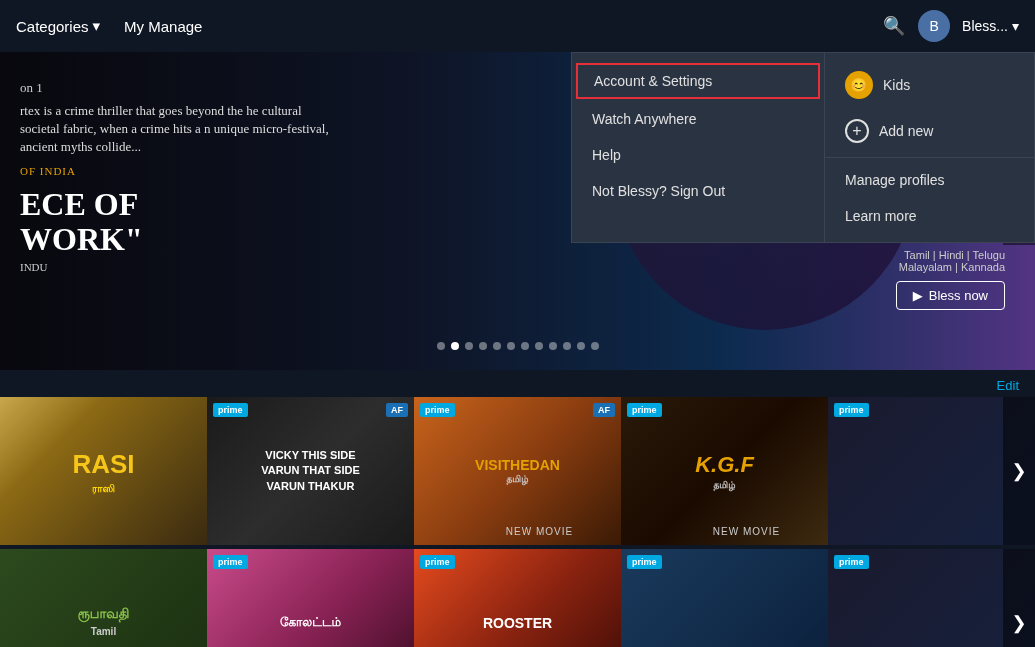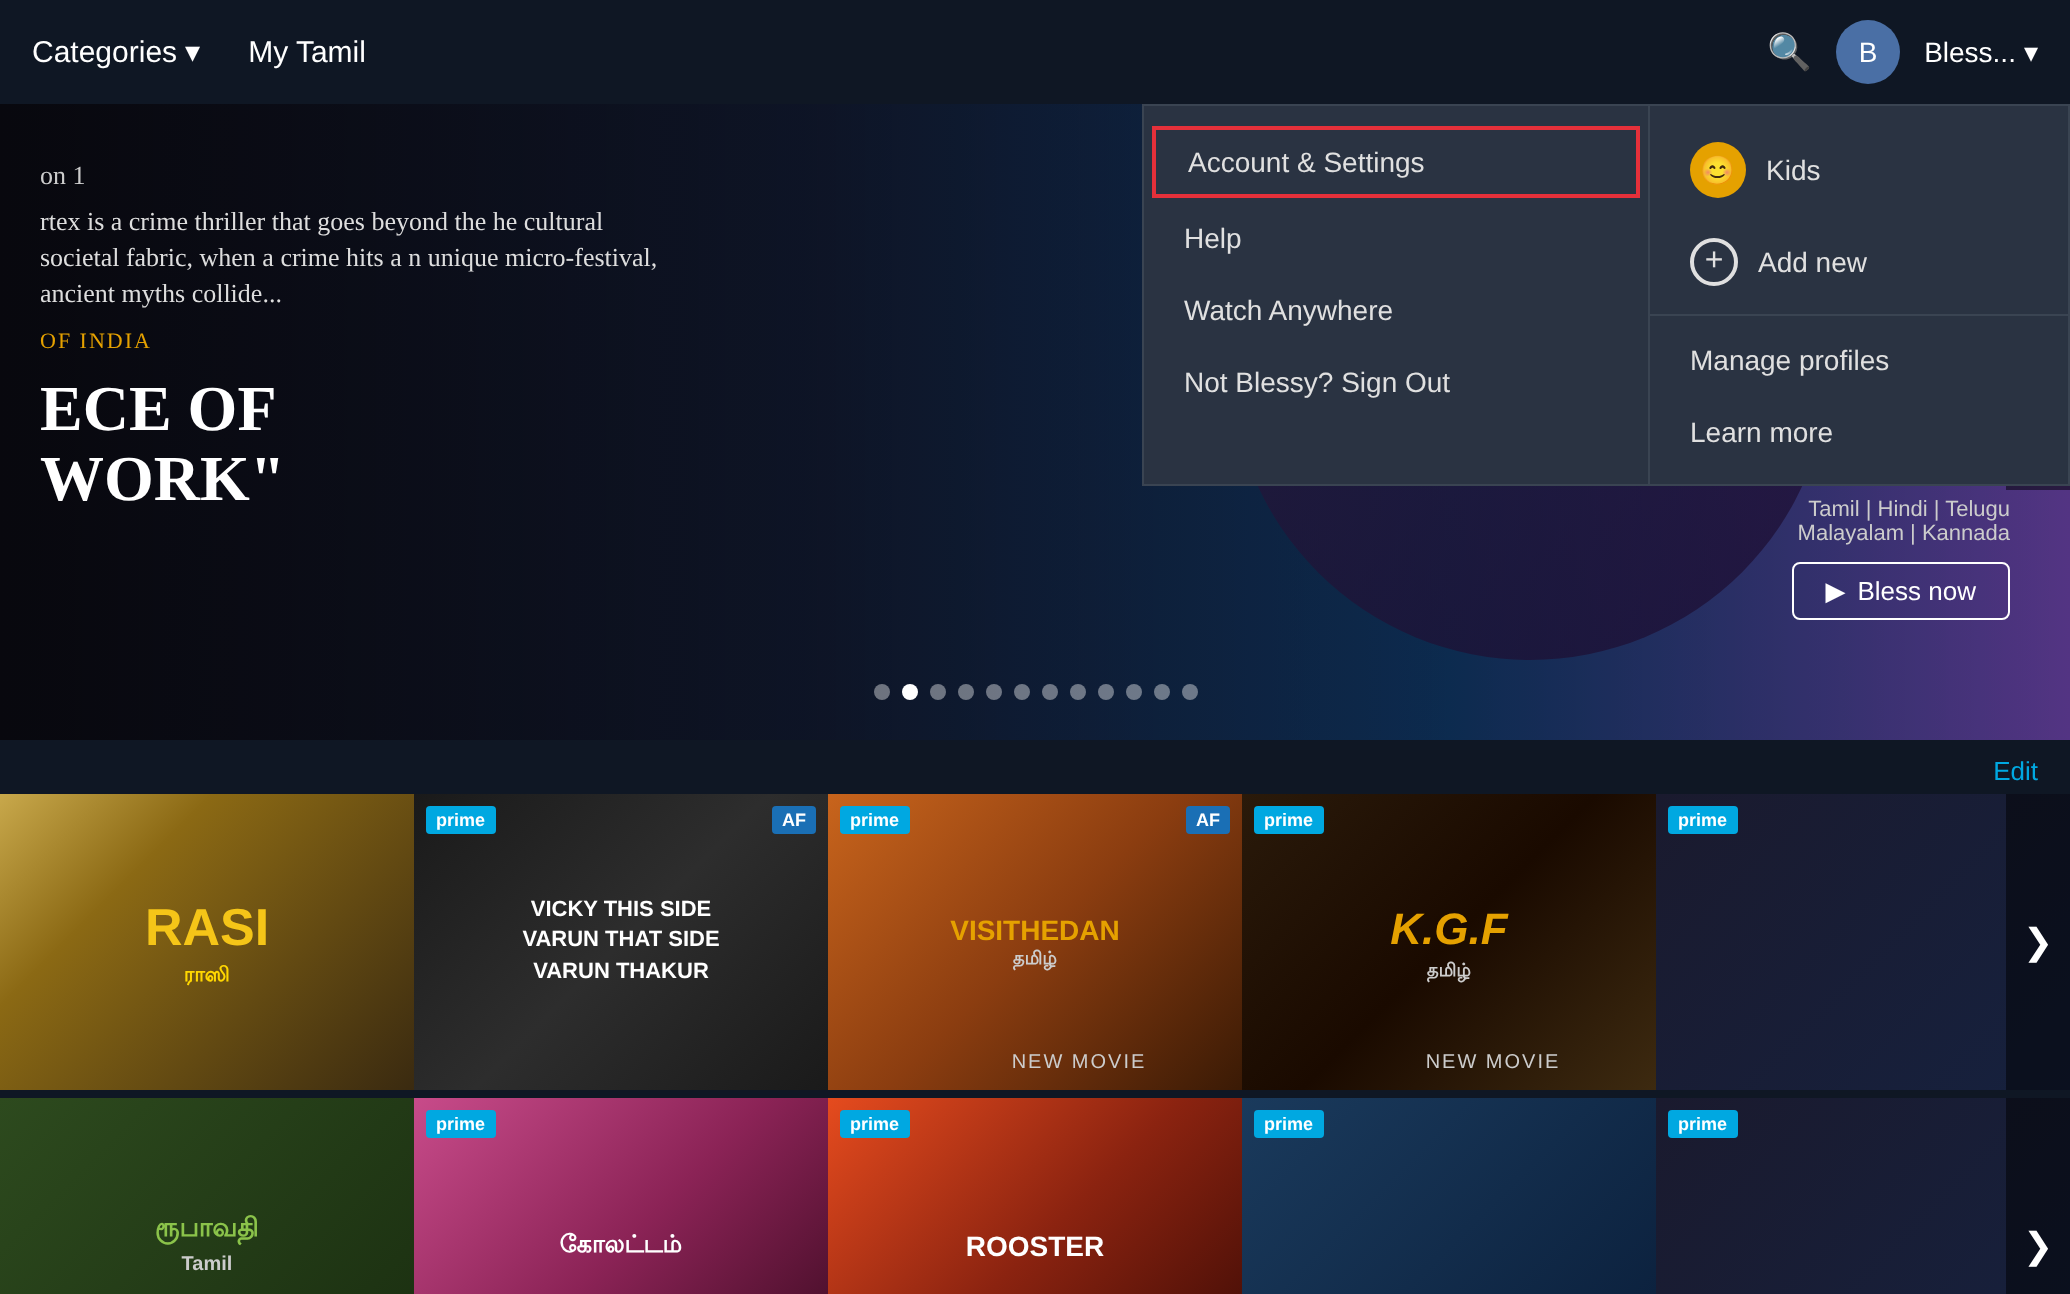--- a/index.html
+++ b/index.html
@@ -405,21 +405,21 @@
   </style>
 </head>
 <body>
 
 <nav class="navbar">
   <div class="nav-left">
     <div class="nav-categories">
       <span>Categories</span>
       <span>▾</span>
     </div>
-    <div class="nav-mystuff">My Tamil</div>
+    <div class="nav-mystuff">My Manage</div>
   </div>
   <div class="nav-right">
     <div class="nav-search-icon">🔍</div>
     <div class="nav-avatar">
       <span>B</span>
     </div>
     <div class="nav-username">
       <span>Bless...</span>
       <span>▾</span>
     </div>
@@ -432,20 +432,21 @@
   <div class="hero-content">
     <div class="hero-season">on 1</div>
     <div class="hero-desc">rtex is a crime thriller that goes beyond the
 he cultural societal fabric, when a crime hits a
 n unique micro-festival, ancient myths collide...</div>
     <div class="hero-origin">OF INDIA</div>
     <div class="hero-title-big">
       <div>ECE OF</div>
       <div>WORK"</div>
     </div>
+    <div style="font-size:11px;color:#ccc;margin-top:4px;">INDU</div>
   </div>
   <div class="hero-bottom-right">
     <div class="hero-langs">Tamil | Hindi | Telugu<br>Malayalam | Kannada</div>
     <button class="hero-watch-btn">
       <span>▶</span>
       <span>Bless now</span>
     </button>
   </div>
   <div class="hero-dots">
     <div class="hero-dot"></div>
@@ -556,24 +557,24 @@
 </div>
 
 <div class="dropdown-overlay">
   <div class="dropdown-container">
 
     <div class="dropdown-left">
       <div class="dropdown-item highlighted">
         <span>Account &amp; Settings</span>
       </div>
       <div class="dropdown-item">
+        <span>Watch Anywhere</span>
+      </div>
+      <div class="dropdown-item">
         <span>Help</span>
-      </div>
-      <div class="dropdown-item">
-        <span>Watch Anywhere</span>
       </div>
       <div class="dropdown-item">
         <span>Not Blessy? Sign Out</span>
       </div>
     </div>
 
     <div class="dropdown-right">
       <div class="dropdown-item">
         <div class="kids-avatar">😊</div>
         <span>Kids</span>

